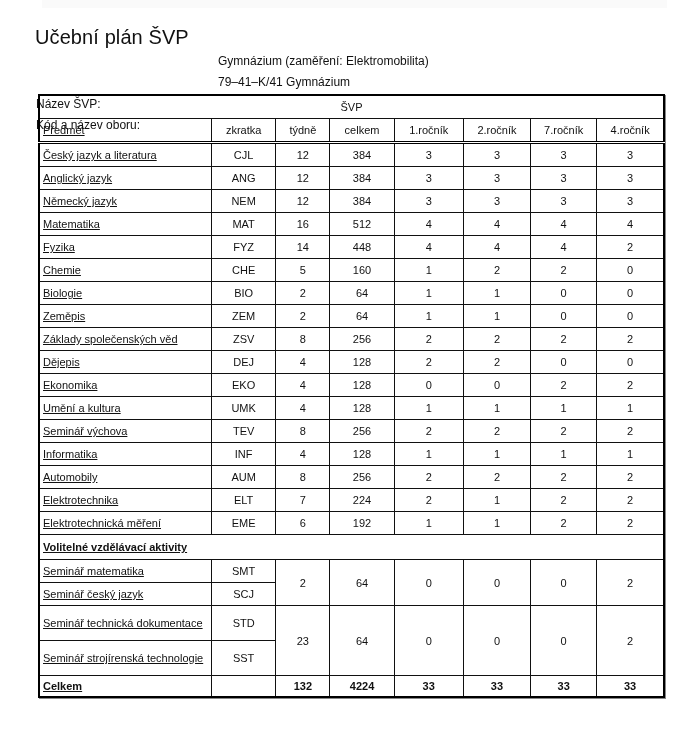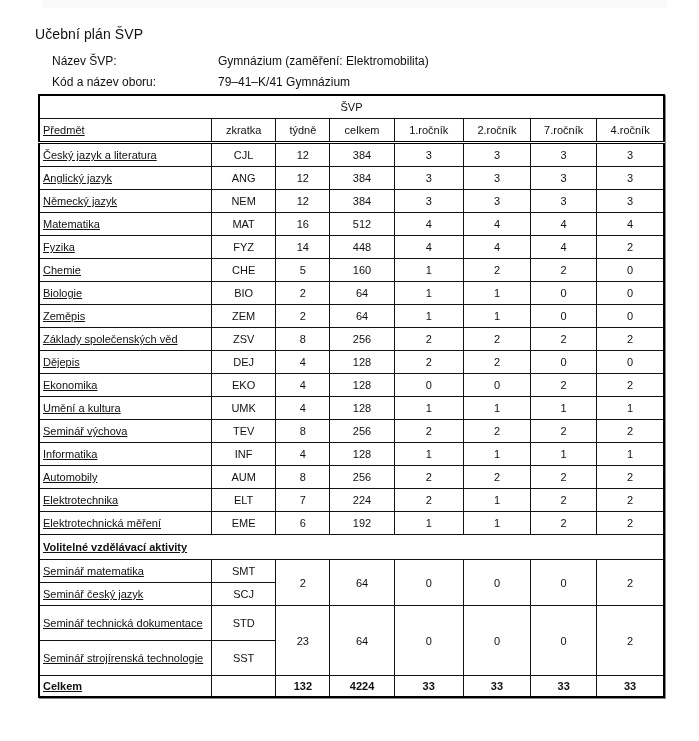--- a/index.html
+++ b/index.html
@@ -1,23 +1,23 @@
 <!DOCTYPE html>
 <html><head>
 <meta charset="utf-8">
 <style>
   html, body { margin: 0; padding: 0; background: #ffffff; }
   body {
     width: 699px; height: 741px; position: relative; overflow: hidden;
     font-family: "Liberation Sans", "DejaVu Sans", sans-serif; color: #111;
   }
   .topstrip { position: absolute; left: 42px; top: 0; width: 625px; height: 8px; background: #fafafa; }
-  .title { position: absolute; left: 35px; top: 26px; font-size: 14px; font-weight: normal; letter-spacing: 0.1px; }
+  .title { position: absolute; left: 35px; top: 26px; font-size: 20px; font-weight: normal; letter-spacing: 0.1px; }
   .meta { position: absolute; left: 35px; font-size: 12px; }
-  .meta .lbl { position: absolute; left: 17px; white-space: nowrap; }
+  .meta .lbl { position: absolute; left: 1px; white-space: nowrap; margin-top: 43px; }
   .meta .val { position: absolute; left: 183px; white-space: nowrap; }
   .m1 { top: 54px; }
   .m2 { top: 75px; }
 
   table.plan {
     position: absolute; left: 38px; top: 94px;
     width: 627px; border-collapse: collapse;
     border: 2px solid #000; box-shadow: 1px 1px 0 #888;
     font-size: 11px;
   }

